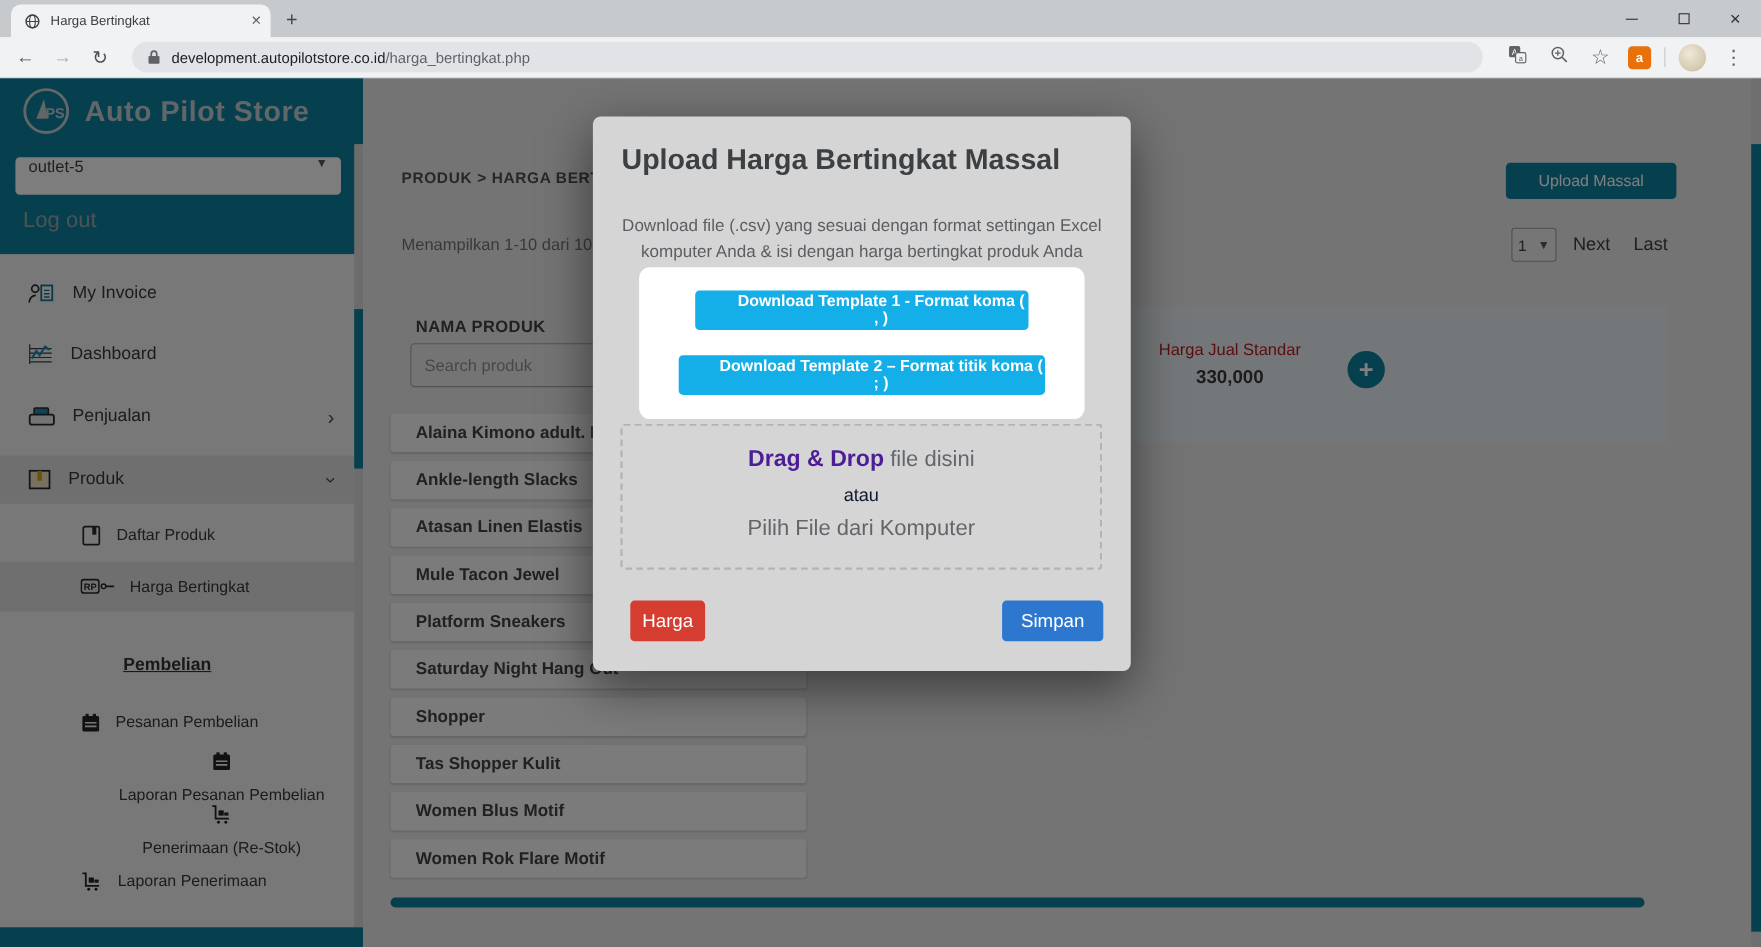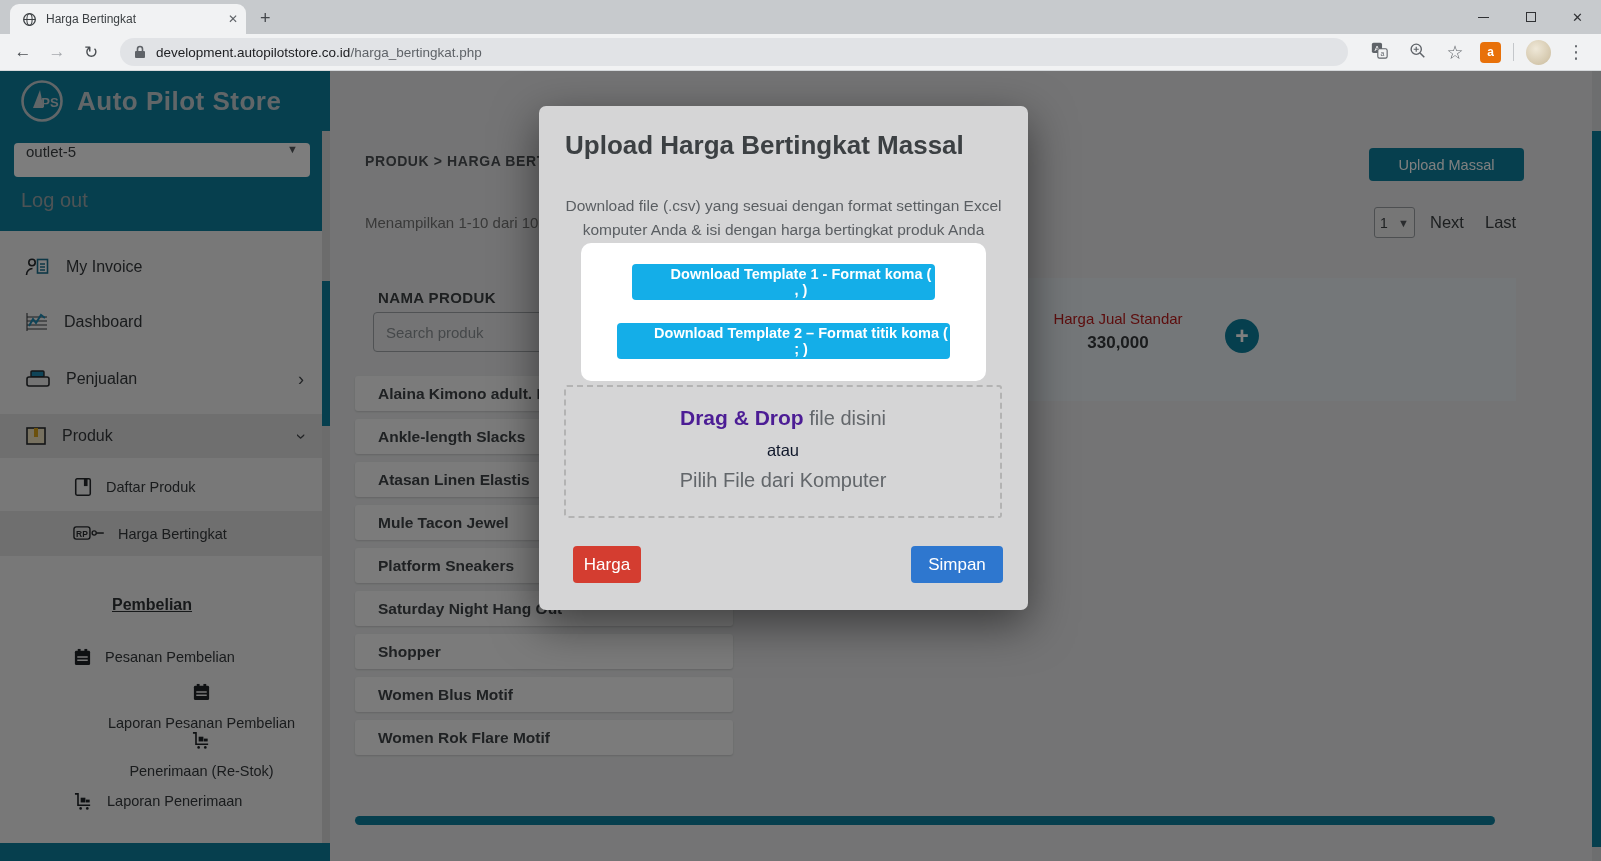--- a/index.html
+++ b/index.html
@@ -315,20 +315,21 @@
     </div>
 
     <div class="plist">
         <div class="prow">Alaina Kimono adult. RA</div>
         <div class="prow">Ankle-length Slacks</div>
         <div class="prow">Atasan Linen Elastis</div>
         <div class="prow">Mule Tacon Jewel</div>
         <div class="prow">Platform Sneakers</div>
         <div class="prow">Saturday Night Hang Out</div>
         <div class="prow">Shopper</div>
+        <div class="prow">Tas Shopper Kulit</div>
         <div class="prow">Women Blus Motif</div>
         <div class="prow">Women Rok Flare Motif</div>
       </div>
 
     <div class="hbar"></div>
   </div>
 
   <div class="vbar-track"></div>
   <div class="vbar-thumb"></div>
 

